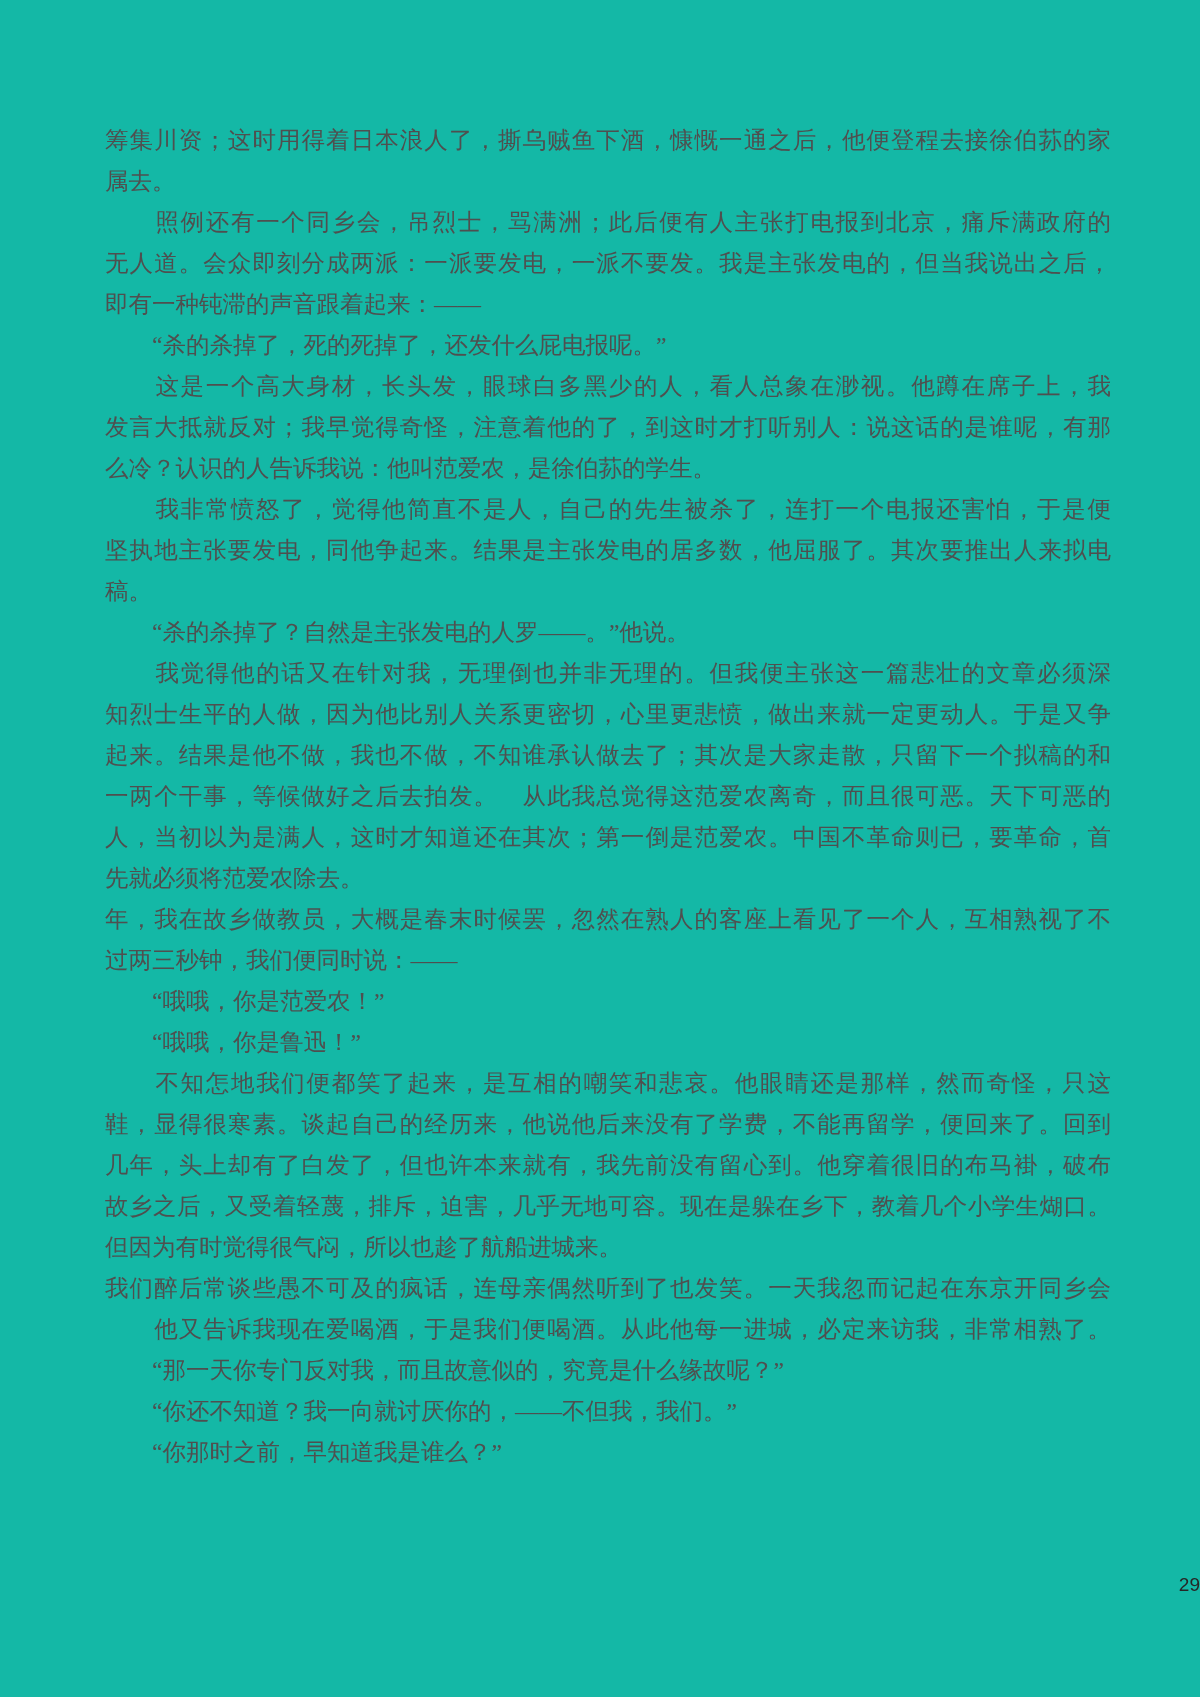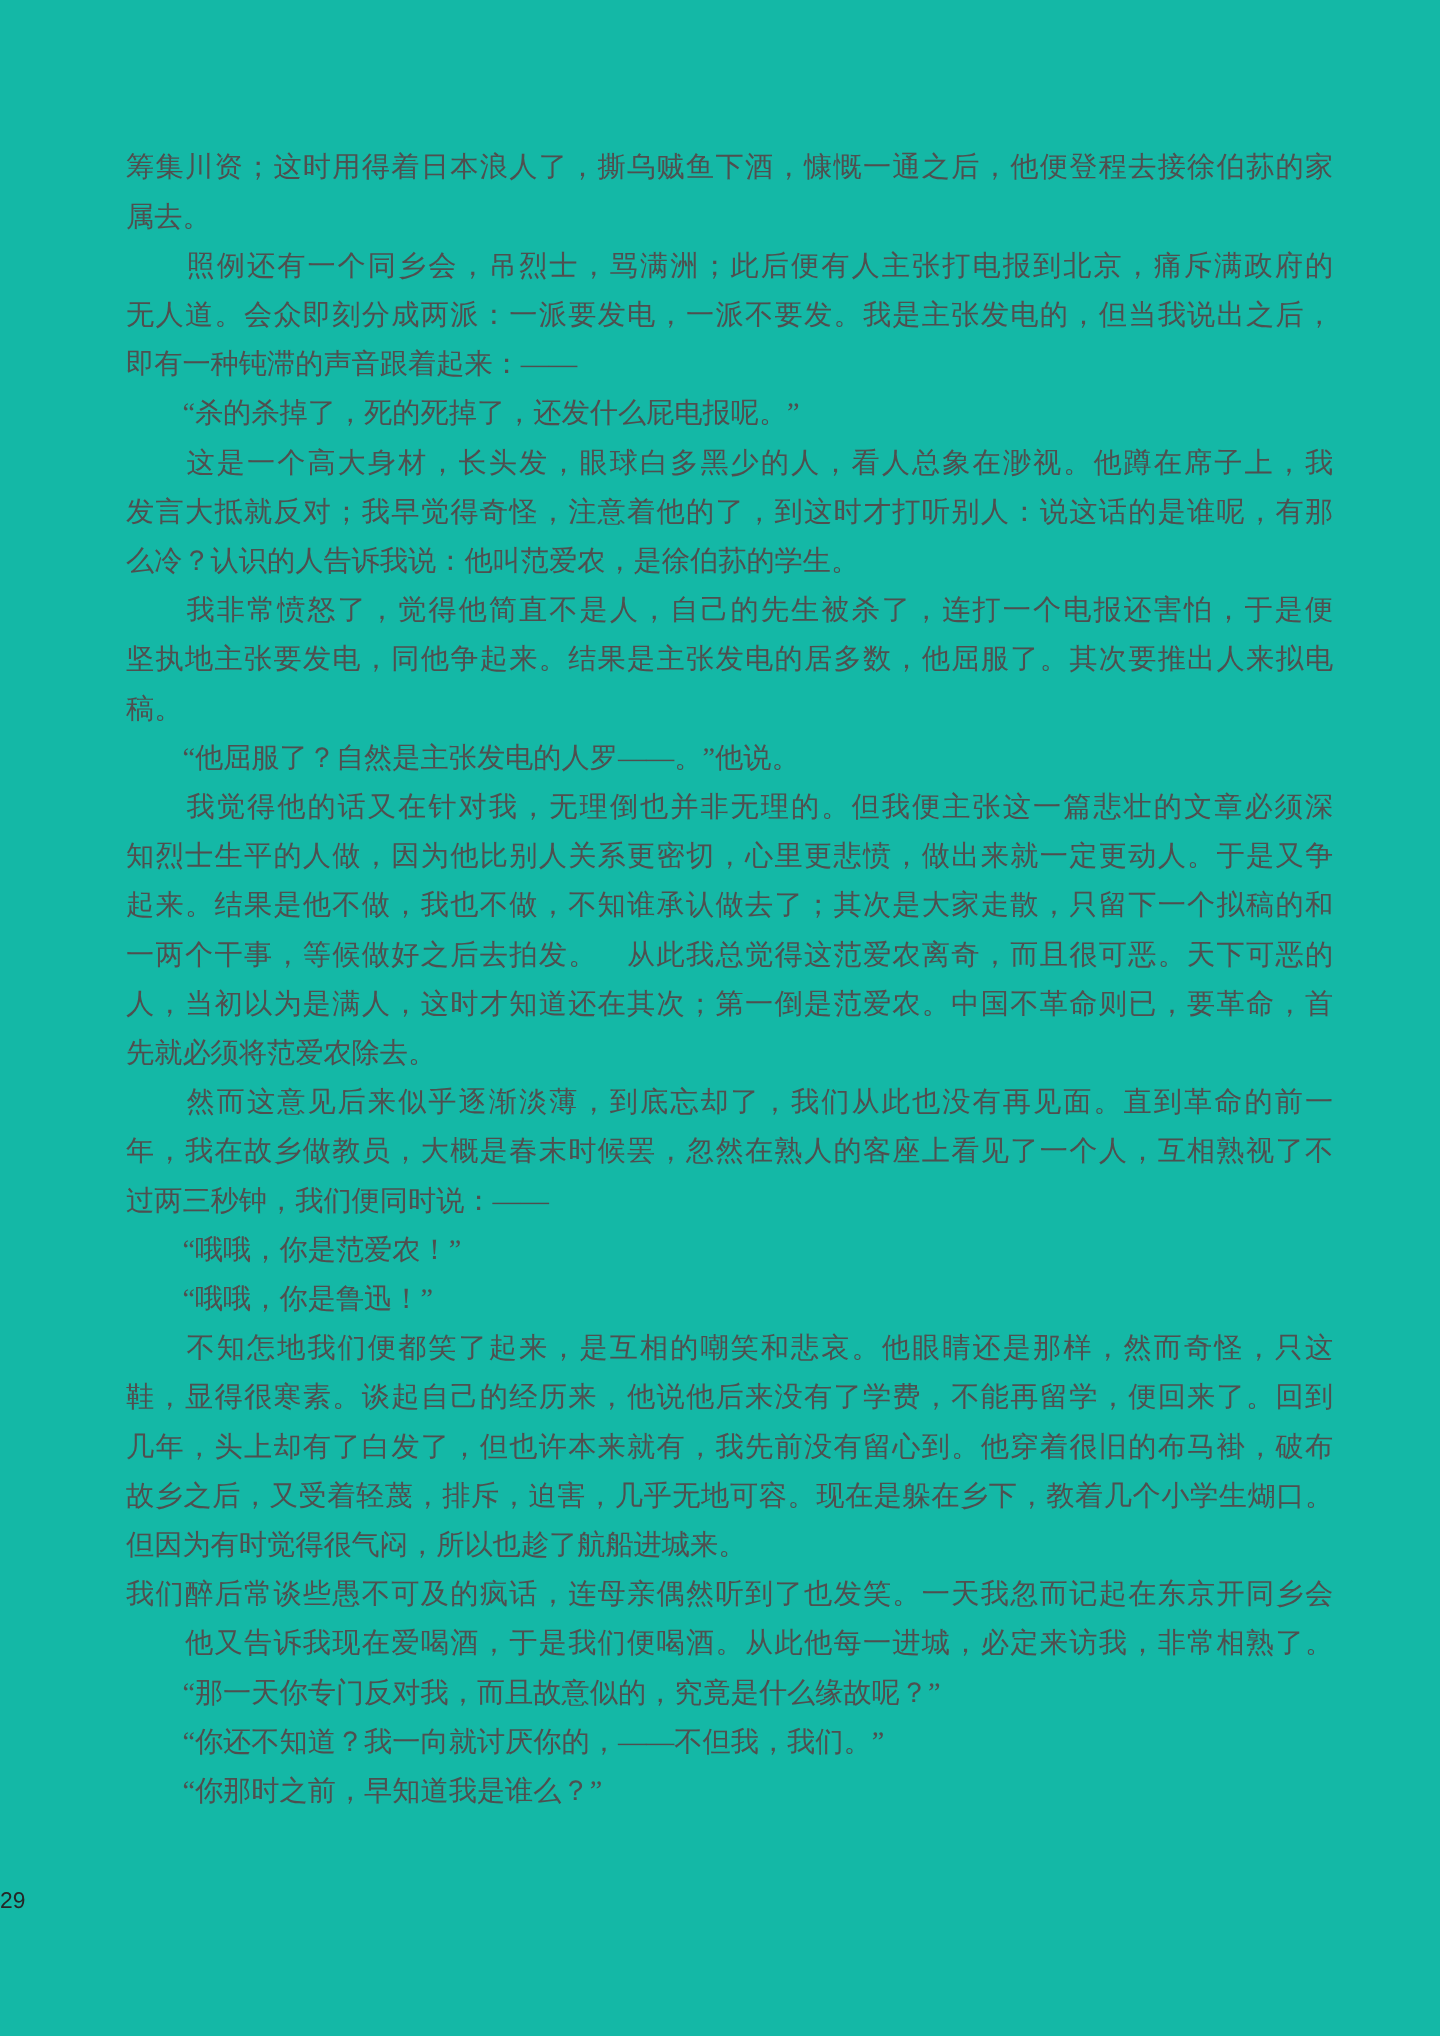--- a/index.html
+++ b/index.html
@@ -32,21 +32,21 @@
   }
   .text-line.para-end {
     text-align: right;
     text-align-last: left;
   }
   .page-footer {
     position: absolute;
     left: 0;
     top: 1570px;
     width: 100%;
-    text-align: left;
+    text-align: right;
   }
   .page-number {
     font-family: "Liberation Sans", "DejaVu Sans", sans-serif;
     font-size: 19px;
     line-height: 30px;
     color: #262626;
   }
 </style>
 </head>
 <body>
@@ -58,28 +58,27 @@
       <div class="text-line">　　照例还有一个同乡会，吊烈士，骂满洲；此后便有人主张打电报到北京，痛斥满政府的</div>
       <div class="text-line">无人道。会众即刻分成两派：一派要发电，一派不要发。我是主张发电的，但当我说出之后，</div>
       <div class="text-line para-end">即有一种钝滞的声音跟着起来：——</div>
       <div class="text-line para-end">　　“杀的杀掉了，死的死掉了，还发什么屁电报呢。”</div>
       <div class="text-line">　　这是一个高大身材，长头发，眼球白多黑少的人，看人总象在渺视。他蹲在席子上，我</div>
       <div class="text-line">发言大抵就反对；我早觉得奇怪，注意着他的了，到这时才打听别人：说这话的是谁呢，有那</div>
       <div class="text-line para-end">么冷？认识的人告诉我说：他叫范爱农，是徐伯荪的学生。</div>
       <div class="text-line">　　我非常愤怒了，觉得他简直不是人，自己的先生被杀了，连打一个电报还害怕，于是便</div>
       <div class="text-line">坚执地主张要发电，同他争起来。结果是主张发电的居多数，他屈服了。其次要推出人来拟电</div>
       <div class="text-line para-end">稿。</div>
-      <div class="text-line para-end">　　“他屈服了？自然是主张发电的人罗——。”他说。</div>
+      <div class="text-line para-end">　　“杀的杀掉了？自然是主张发电的人罗——。”他说。</div>
       <div class="text-line">　　我觉得他的话又在针对我，无理倒也并非无理的。但我便主张这一篇悲壮的文章必须深</div>
       <div class="text-line">知烈士生平的人做，因为他比别人关系更密切，心里更悲愤，做出来就一定更动人。于是又争</div>
       <div class="text-line">起来。结果是他不做，我也不做，不知谁承认做去了；其次是大家走散，只留下一个拟稿的和</div>
       <div class="text-line">一两个干事，等候做好之后去拍发。　从此我总觉得这范爱农离奇，而且很可恶。天下可恶的</div>
       <div class="text-line">人，当初以为是满人，这时才知道还在其次；第一倒是范爱农。中国不革命则已，要革命，首</div>
       <div class="text-line para-end">先就必须将范爱农除去。</div>
-      <div class="text-line">　　然而这意见后来似乎逐渐淡薄，到底忘却了，我们从此也没有再见面。直到革命的前一</div>
       <div class="text-line">年，我在故乡做教员，大概是春末时候罢，忽然在熟人的客座上看见了一个人，互相熟视了不</div>
       <div class="text-line para-end">过两三秒钟，我们便同时说：——</div>
       <div class="text-line para-end">　　“哦哦，你是范爱农！”</div>
       <div class="text-line para-end">　　“哦哦，你是鲁迅！”</div>
       <div class="text-line">　　不知怎地我们便都笑了起来，是互相的嘲笑和悲哀。他眼睛还是那样，然而奇怪，只这</div>
       <div class="text-line">鞋，显得很寒素。谈起自己的经历来，他说他后来没有了学费，不能再留学，便回来了。回到</div>
       <div class="text-line">几年，头上却有了白发了，但也许本来就有，我先前没有留心到。他穿着很旧的布马褂，破布</div>
       <div class="text-line">故乡之后，又受着轻蔑，排斥，迫害，几乎无地可容。现在是躲在乡下，教着几个小学生煳口。</div>
       <div class="text-line para-end">但因为有时觉得很气闷，所以也趁了航船进城来。</div>
       <div class="text-line">我们醉后常谈些愚不可及的疯话，连母亲偶然听到了也发笑。一天我忽而记起在东京开同乡会</div>

